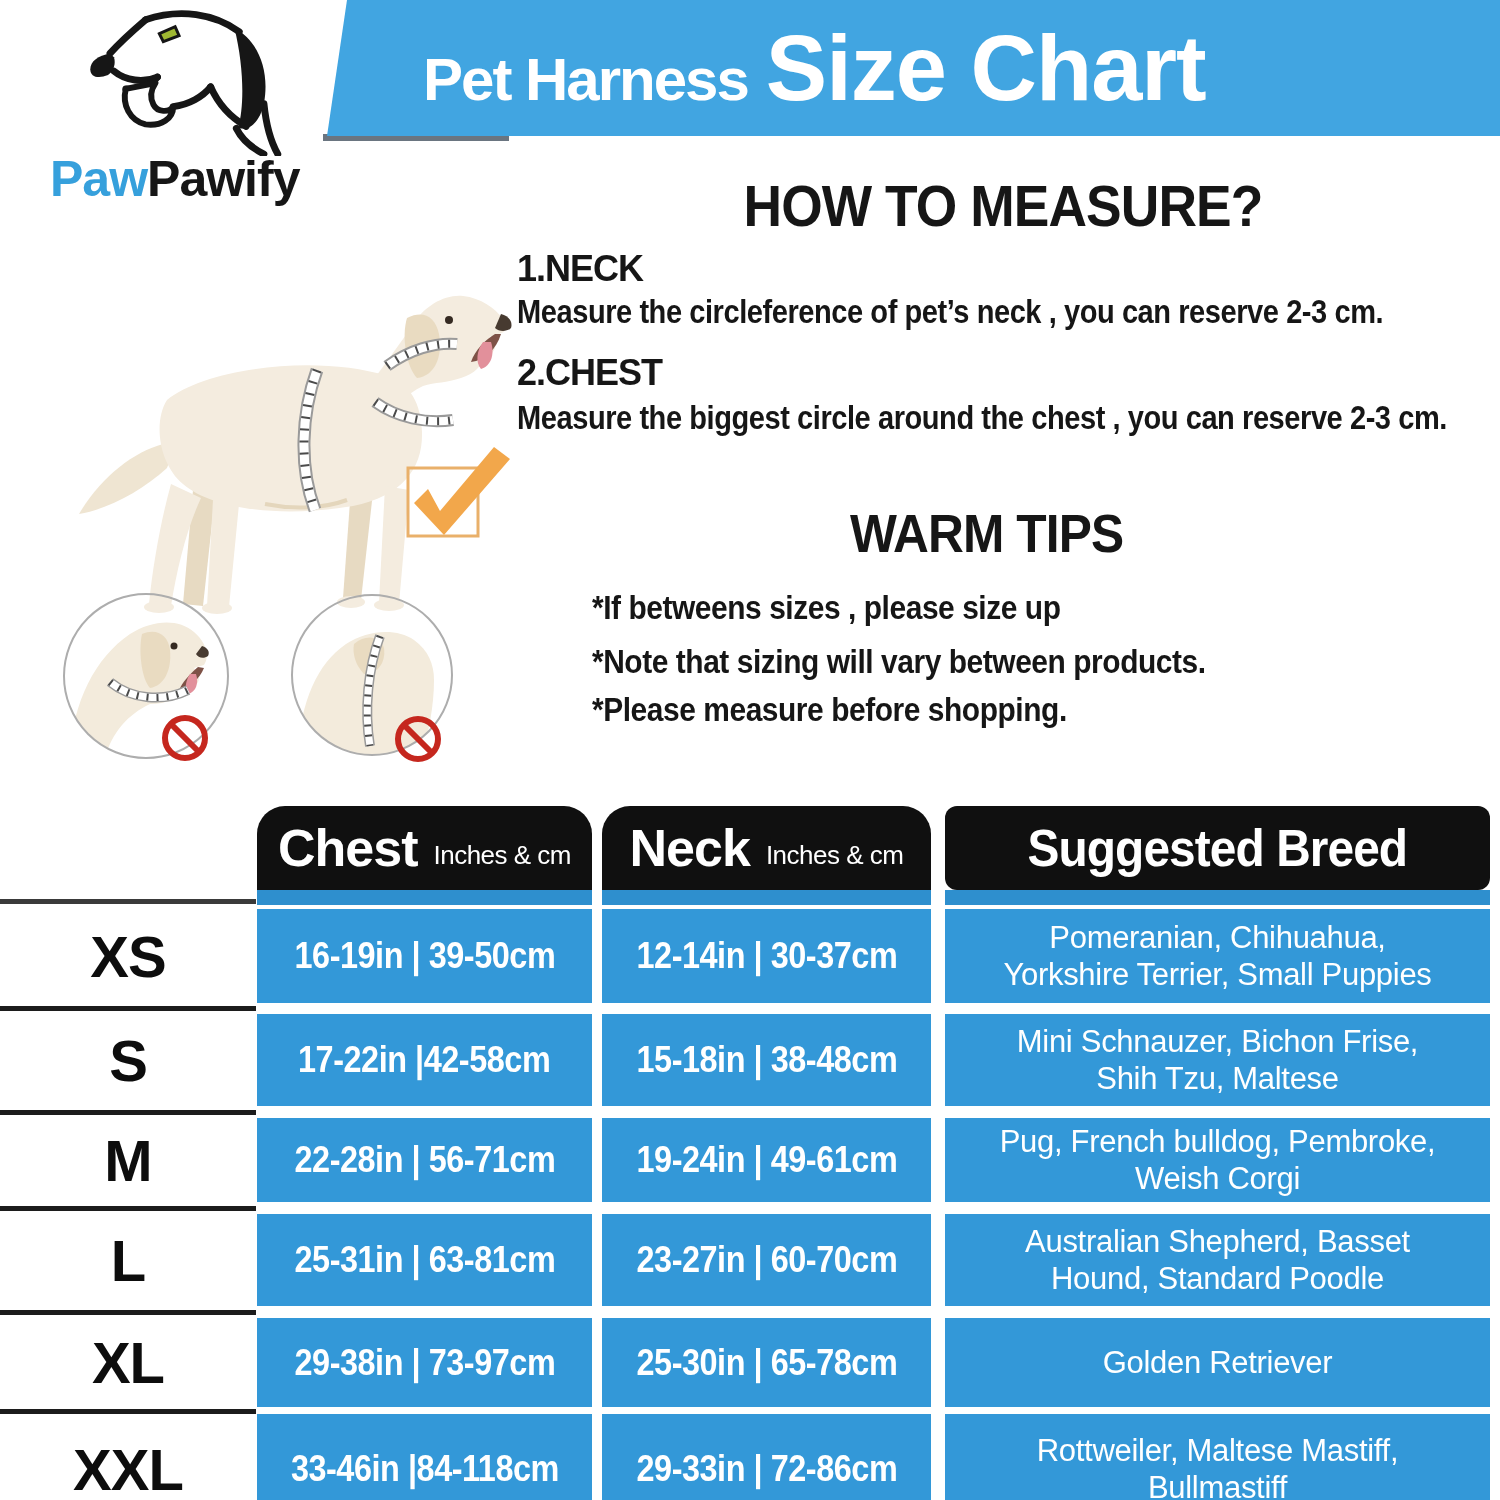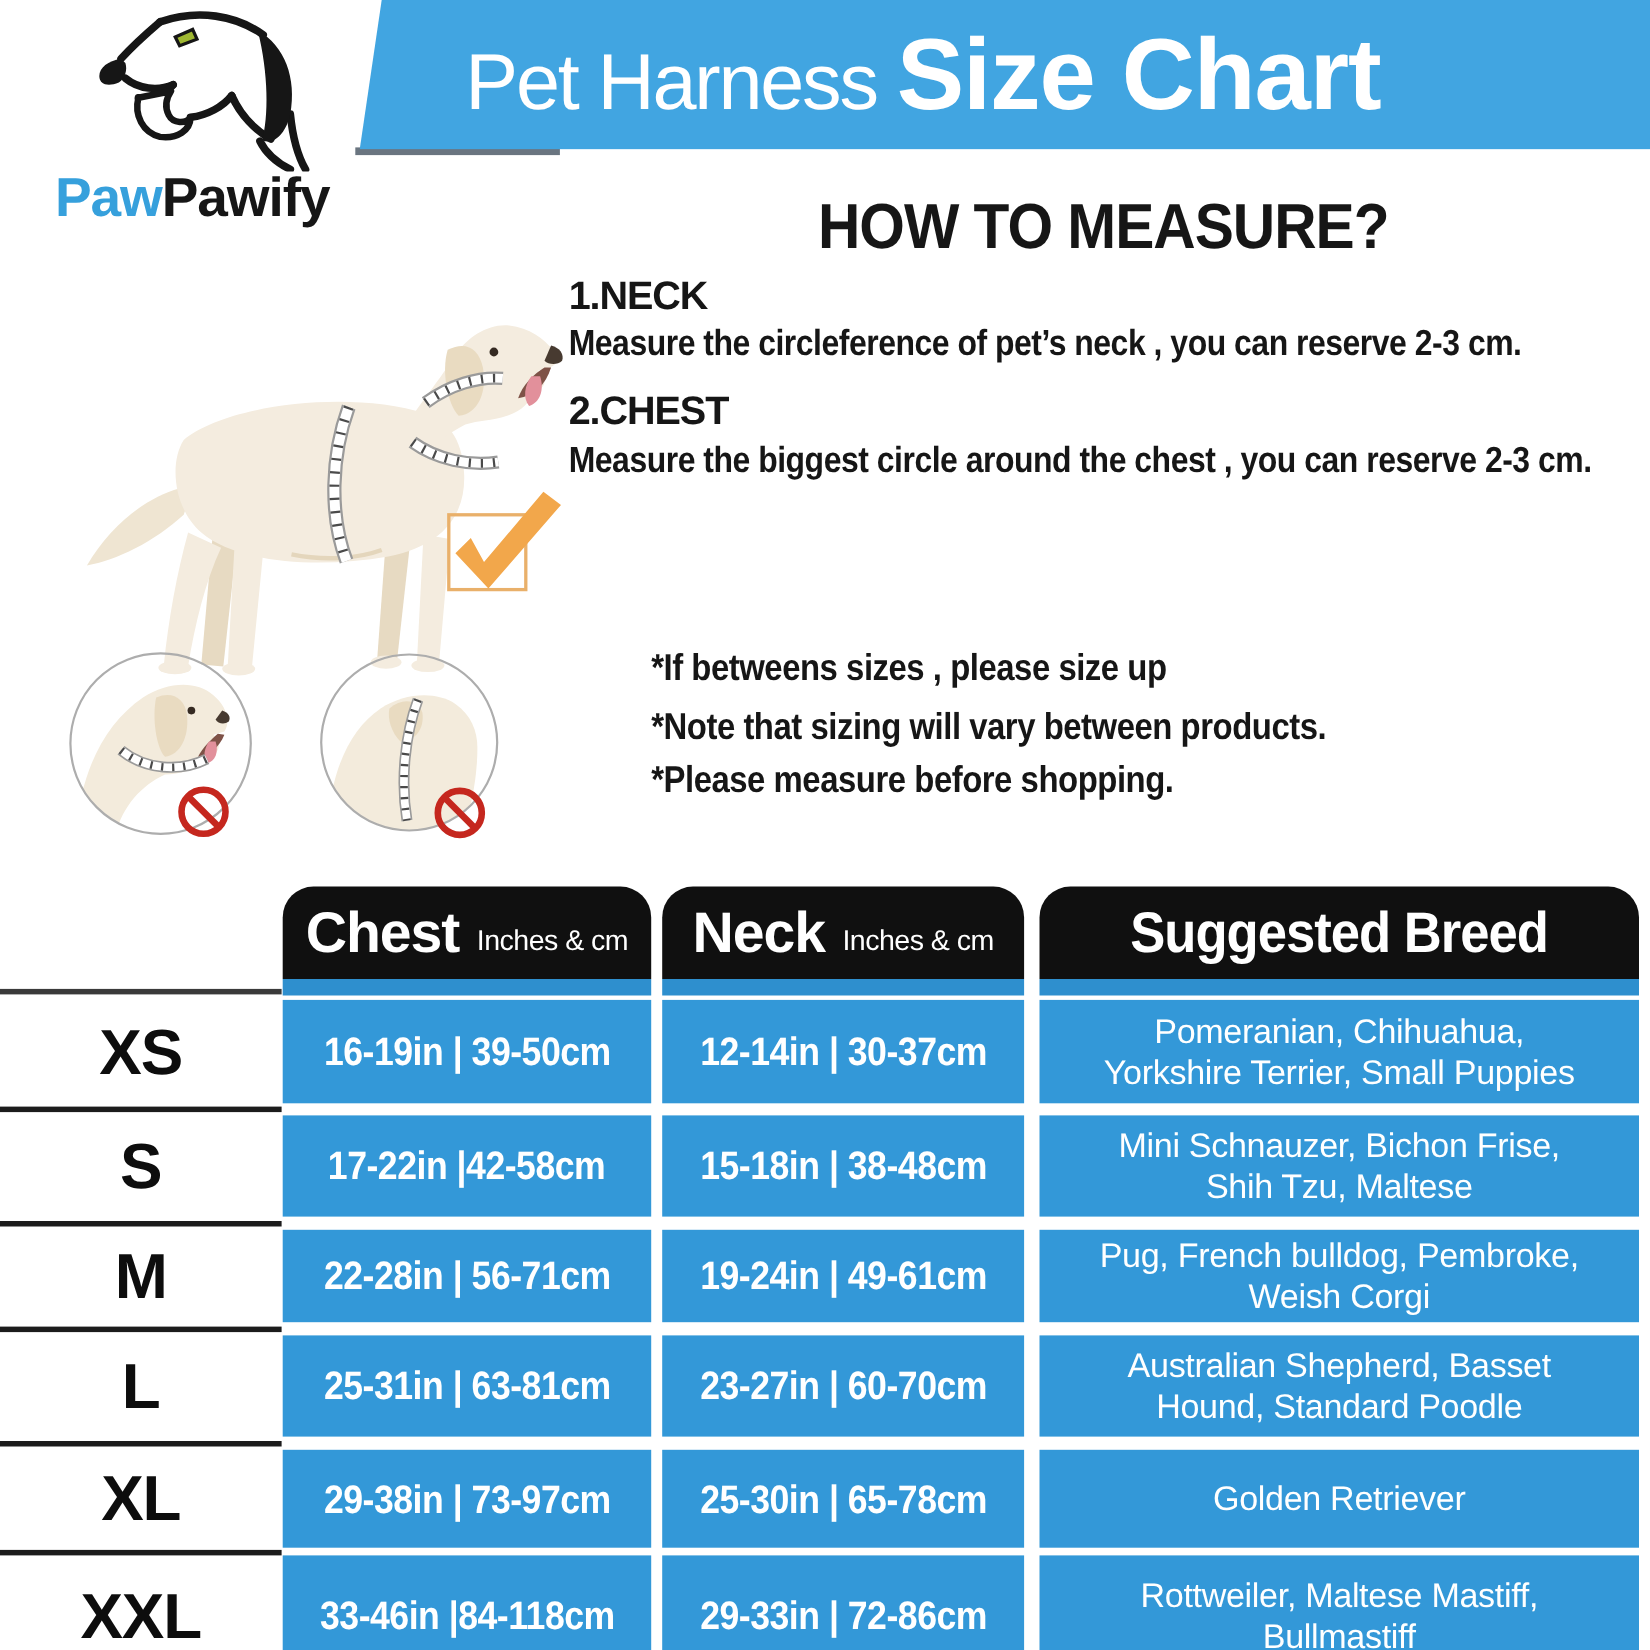--- a/index.html
+++ b/index.html
@@ -4,21 +4,21 @@
 <style>
   html,body{margin:0;padding:0;background:#fff;}
   .canvas{position:relative;width:1500px;height:1500px;background:#fff;overflow:hidden;
           font-family:"Liberation Sans",sans-serif;color:#161616;}
   .abs{position:absolute;}
 
   
   .banner{left:323px;top:0;width:1177px;height:136px;background:#41A5E1;
           clip-path:polygon(24px 0,100% 0,100% 100%,4px 100%);
           line-height:136px;padding-left:100px;box-sizing:border-box;white-space:nowrap;}
-  .banner .bold{font-weight:normal;font-size:72px;color:#fff;letter-spacing:-2px;}
+  .banner .bold{font-weight:bold;font-size:60px;color:#fff;letter-spacing:-2px;}
   .banner .light{font-weight:bold;font-size:92px;color:#fff;letter-spacing:-1px;margin-left:18px;}
   .banner-shadow{left:323px;top:134px;width:186px;height:7px;background:#6A7580;}
 
   
   .logo-icon{left:85px;top:8px;width:200px;height:148px;}
   .logo-text{left:50px;top:150px;font-size:50px;font-weight:bold;letter-spacing:-1px;white-space:nowrap;}
   .logo-text .blue{color:#36A0DC;}
   .logo-text .black{color:#161616;}
 
   
@@ -39,21 +39,21 @@
   
   .dog-photo{left:55px;top:252px;width:480px;height:375px;}
   .check-icon{left:398px;top:443px;width:140px;height:122px;}
   .insets{left:58px;top:588px;width:405px;height:185px;}
 
   
   .hdr{top:806px;height:84px;background:#101010;border-radius:28px 28px 0 0;color:#fff;
        display:flex;align-items:center;justify-content:center;gap:16px;}
   .hdr-chest{left:257px;width:335px;}
   .hdr-neck{left:602px;width:329px;}
-  .hdr-breed{left:945px;width:545px;}
+  .hdr-breed{left:945px;width:545px;border-radius:12px;}
   .hdr .t{font-size:52px;font-weight:bold;letter-spacing:-1px;}
   .hdr .s{font-size:26px;font-weight:normal;letter-spacing:-0.5px;margin-top:14px;}
   .strip{top:890px;height:15px;background:#2E8FCE;}
   .strip-chest{left:257px;width:335px;}
   .strip-neck{left:602px;width:329px;}
   .strip-breed{left:945px;width:545px;}
 
   .hline{left:0;width:256px;height:5px;background:#1c1c1c;}
   .hl0{top:899px;background:#3a3a3a;} .hl1{top:1006px;} .hl2{top:1110px;}
   .hl3{top:1206px;} .hl4{top:1310px;} .hl5{top:1409px;}
@@ -107,20 +107,23 @@
   </div>
   <div class="abs step-label neck-label">1.NECK</div>
   <div class="abs step-text neck-text">
     <span class="cond">Measure the circleference of pet’s neck , you can reserve 2-3 cm.</span>
   </div>
   <div class="abs step-label chest-label">2.CHEST</div>
   <div class="abs step-text chest-text">
     <span class="cond">Measure the biggest circle around the chest , you can reserve 2-3 cm.</span>
   </div>
 
+  <div class="abs tips-heading">
+    <span class="squish">WARM TIPS</span>
+  </div>
   <div class="abs tip tip1">
     <span class="cond">*If betweens sizes , please size up</span></div>
   <div class="abs tip tip2">
     <span class="cond">*Note that sizing will vary between products.</span></div>
   <div class="abs tip tip3">
     <span class="cond">*Please measure before shopping.</span></div>
 
   <svg class="abs dog-photo" viewBox="0 0 480 375">
     <g fill="#F4ECDF">
       <path d="M108,192 C78,200 45,226 24,262 C50,258 86,240 112,216 C116,206 114,198 108,192 Z" fill="#EFE5D2"></path>

